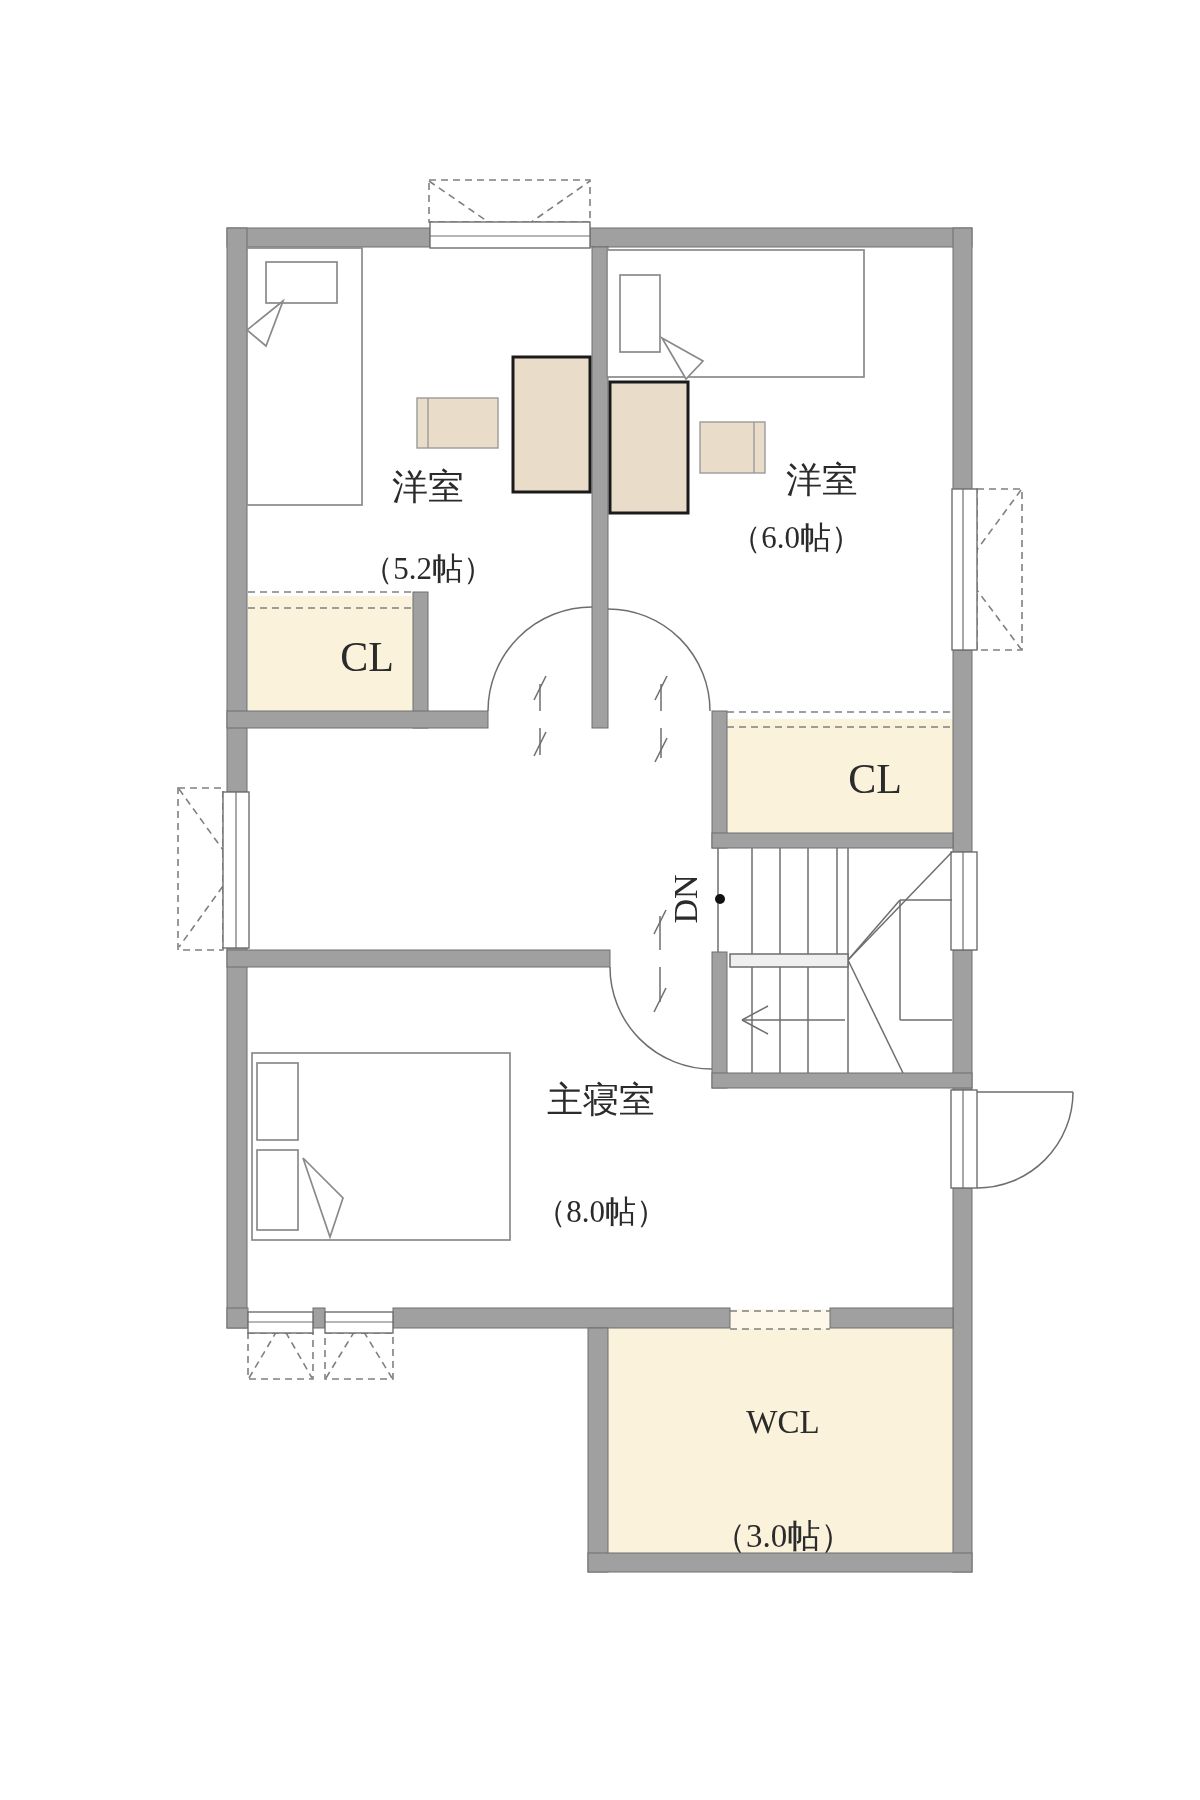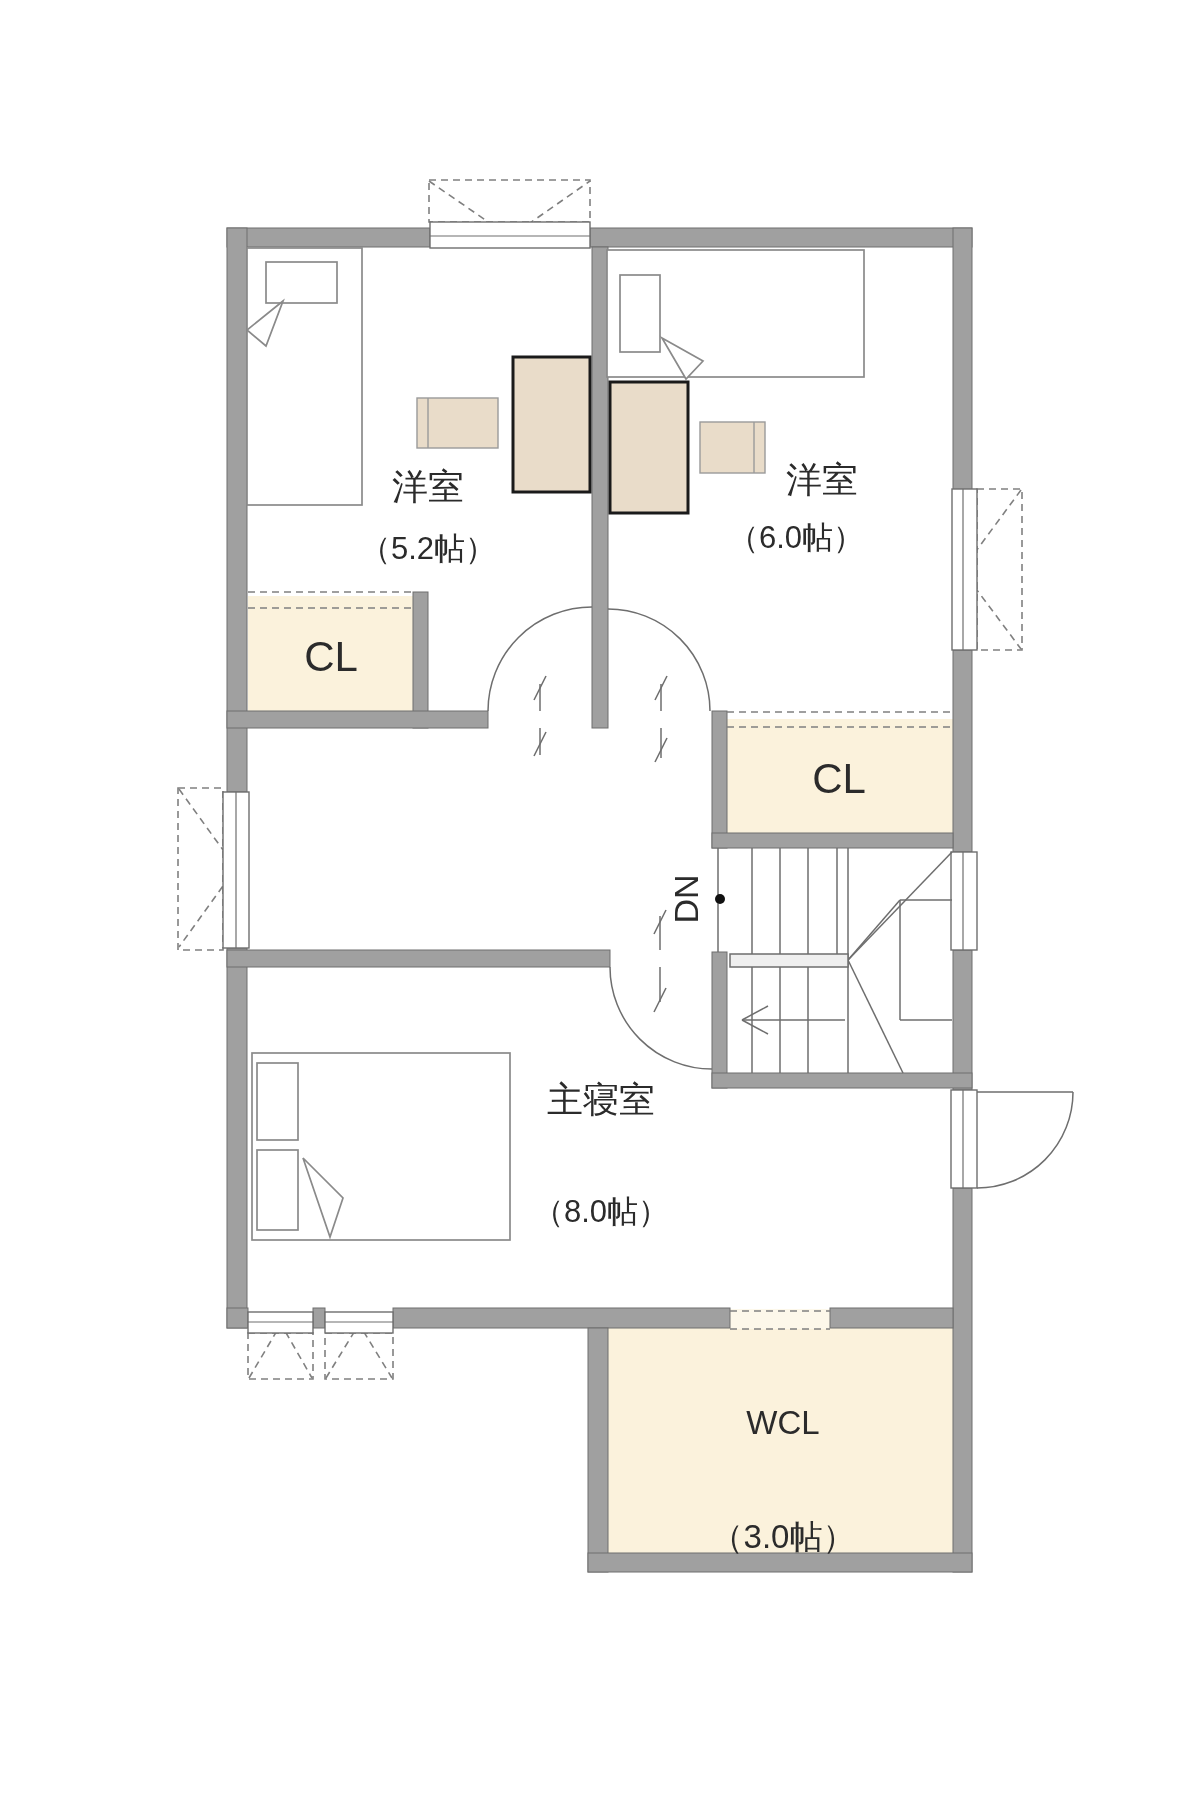--- a/index.html
+++ b/index.html
@@ -2,39 +2,39 @@
 <html style="--wall: #A0A0A0; --wall-outline: #6E6E6E; --closet-fill: #FBF2DC; --closet-door-fill: #FDF8EA; --furniture-fill: #E9DCC9; --furniture-outline: #1A1A1A; --line: #6E6E6E; --text: #2B2B2B; --rail-fill: #EFEFEF; --bed-outline: #8A8A8A; --dash: #808080; --background: #FFFFFF;"><head>
 <meta charset="utf-8">
 <style>
   :root{
     --wall:#A0A0A0; --wall-outline:#6E6E6E; --closet-fill:#FBF2DC; --closet-door-fill:#FDF8EA;
     --furniture-fill:#E9DCC9; --furniture-outline:#1A1A1A; --line:#6E6E6E; --text:#2B2B2B;
     --rail-fill:#EFEFEF; --bed-outline:#8A8A8A; --dash:#808080; --background:#FFFFFF;
   }
   html,body{margin:0;padding:0;background:var(--background);}
   .canvas{position:relative;width:1200px;height:1800px;background:var(--background);overflow:hidden;
-          font-family:Liberation Sans, sans-serif;border-radius:9px;}
+          font-family:Liberation Serif, serif;border-radius:9px;}
   svg{position:absolute;left:0;top:0;}
   .wall{fill:var(--wall);stroke:var(--wall-outline);stroke-width:1;}
   .closet{fill:var(--closet-fill);}
   .closet-door{fill:var(--closet-door-fill);}
   .dash{fill:none;stroke:var(--dash);stroke-width:1.6;stroke-dasharray:7 5;}
   .win{fill:#fff;stroke:var(--wall-outline);stroke-width:1.4;}
   .wline{stroke:var(--wall-outline);stroke-width:1.2;}
   .line{fill:none;stroke:var(--line);stroke-width:1.5;}
   .furnw{fill:#fff;stroke:var(--bed-outline);stroke-width:1.7;}
   .desk{fill:var(--furniture-fill);stroke:var(--furniture-outline);stroke-width:3;}
   .chair{fill:var(--furniture-fill);stroke:#9A9A9A;stroke-width:1.4;}
   .chairline{stroke:#9A9A9A;stroke-width:1.4;}
   .rail{fill:var(--rail-fill);stroke:var(--line);stroke-width:1.5;}
   .dot{fill:#111;}
   .label{position:absolute;transform:translate(-50%,-50%);color:var(--text);white-space:nowrap;line-height:1;}
   .room-name{font-size:36px;}
   .room-size{font-size:31px;}
-  .cl-label{font-size:42px;}
+  .cl-label{font-size:42px;margin-left:36px;}
   .wcl-label{font-size:33px;}
   .wcl-size{font-size:33px;}
   .dn-label{font-size:34px;transform:translate(-50%,-50%) rotate(-90deg);}
   .region{position:absolute;}
 </style>
 </head>
 <body>
 
 <div class="canvas">
   <svg width="1200" height="1800" viewBox="0 0 1200 1800">
@@ -161,21 +161,21 @@
   </svg>
 
   <div class="region" style="left:247px;top:247px;width:345px;height:463px;"></div>
   <div class="region" style="left:608px;top:247px;width:345px;height:465px;"></div>
   <div class="region" style="left:247px;top:967px;width:706px;height:341px;"></div>
   <div class="region" style="left:608px;top:1328px;width:345px;height:225px;"></div>
   <div class="region" style="left:247px;top:728px;width:465px;height:222px;"></div>
   <div class="region" style="left:712px;top:848px;width:241px;height:240px;"></div>
 
   <div class="label room-name" style="left:428px;top:487px;">洋室</div>
-  <div class="label room-size" style="left:428px;top:548px;text-align:right;">（5.2帖）</div>
+  <div class="label room-size" style="left:428px;top:568px;text-align:right;">（5.2帖）</div>
   <div class="label room-name" style="left:822px;top:480px;">洋室</div>
   <div class="label room-size" style="left:796px;top:537px;">（6.0帖）</div>
   <div class="label cl-label" style="left:331px;top:657px;">CL</div>
   <div class="label cl-label" style="left:839px;top:779px;">CL</div>
   <div class="label room-name" style="left:601px;top:1100px;">主寝室</div>
   <div class="label room-size" style="left:601px;top:1211px;">（8.0帖）</div>
   <div class="label wcl-label" style="left:783px;top:1422px;">WCL</div>
   <div class="label wcl-size" style="left:783px;top:1536px;">（3.0帖）</div>
   <div class="label dn-label" style="left:686px;top:899px;">DN</div>
 </div>

